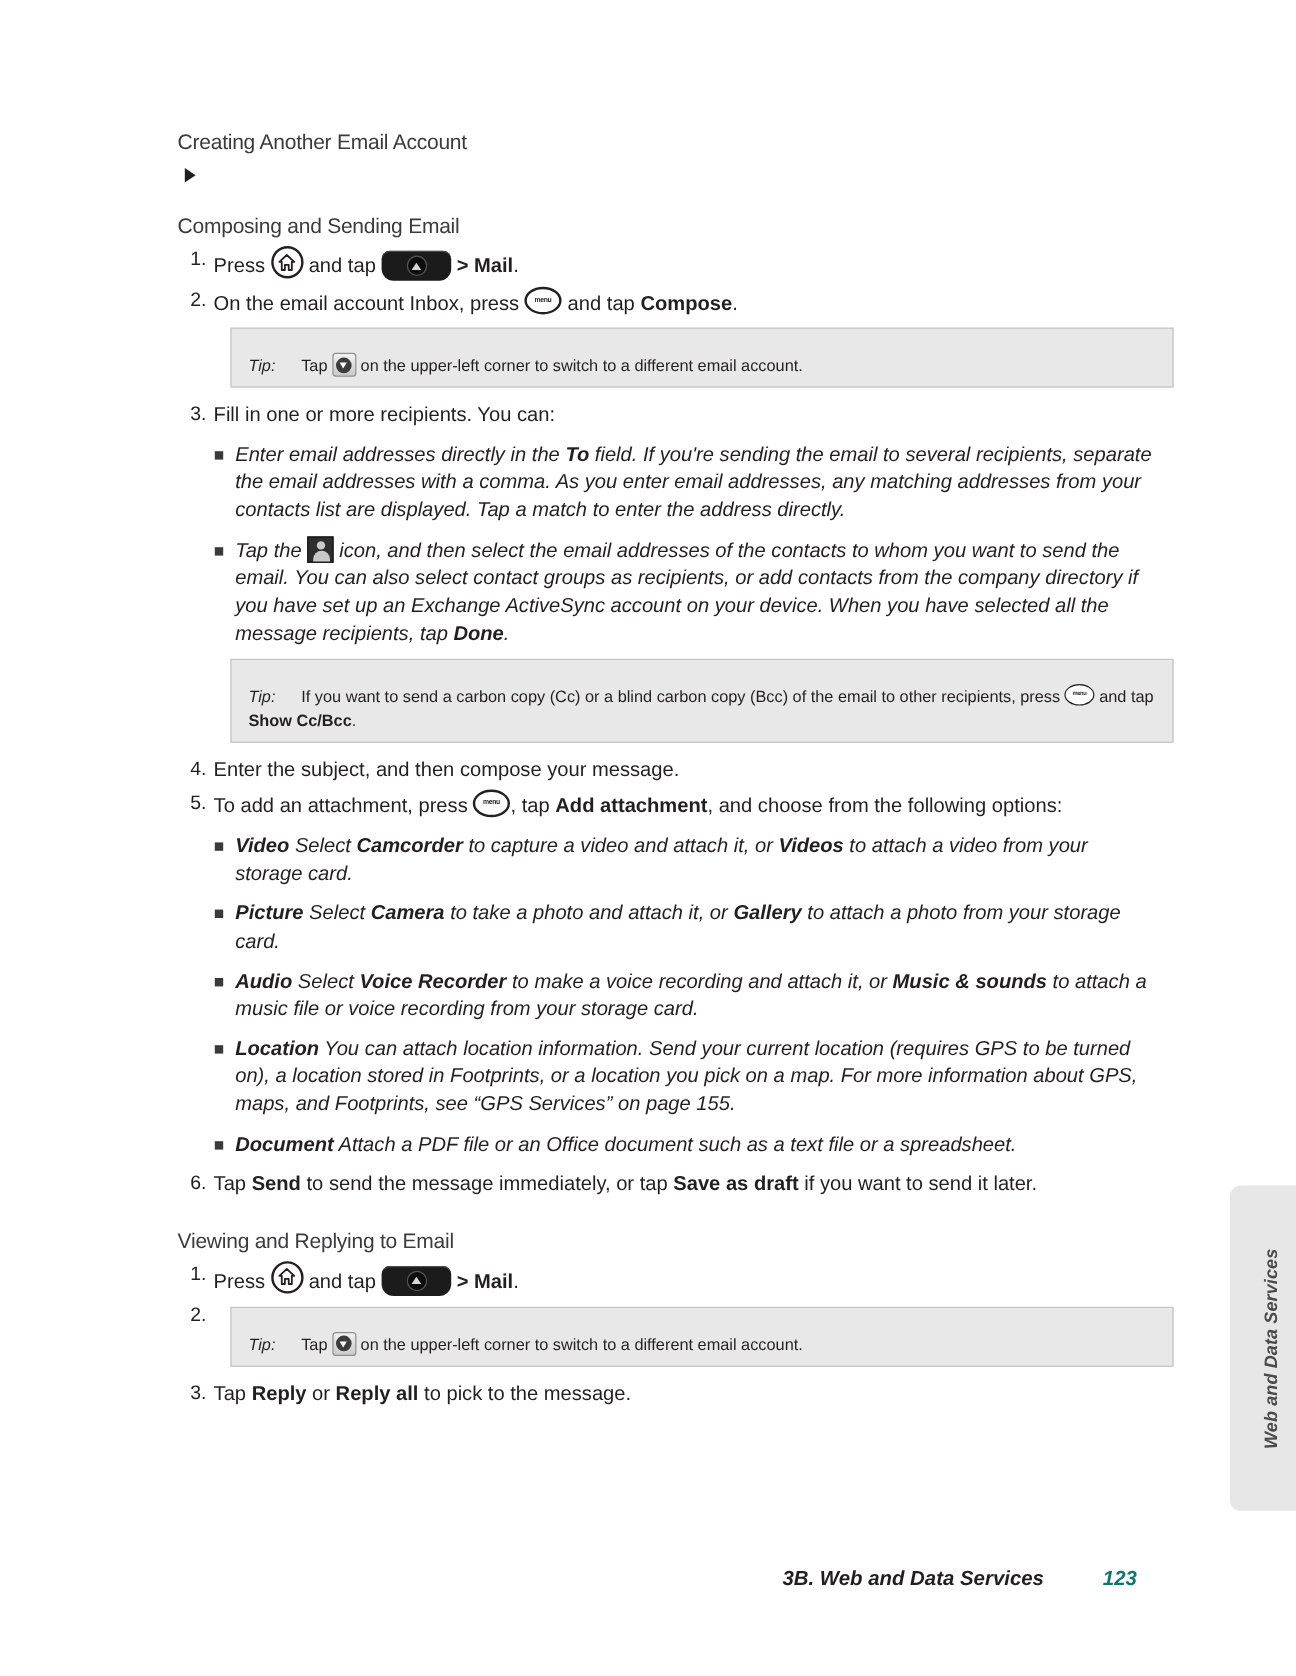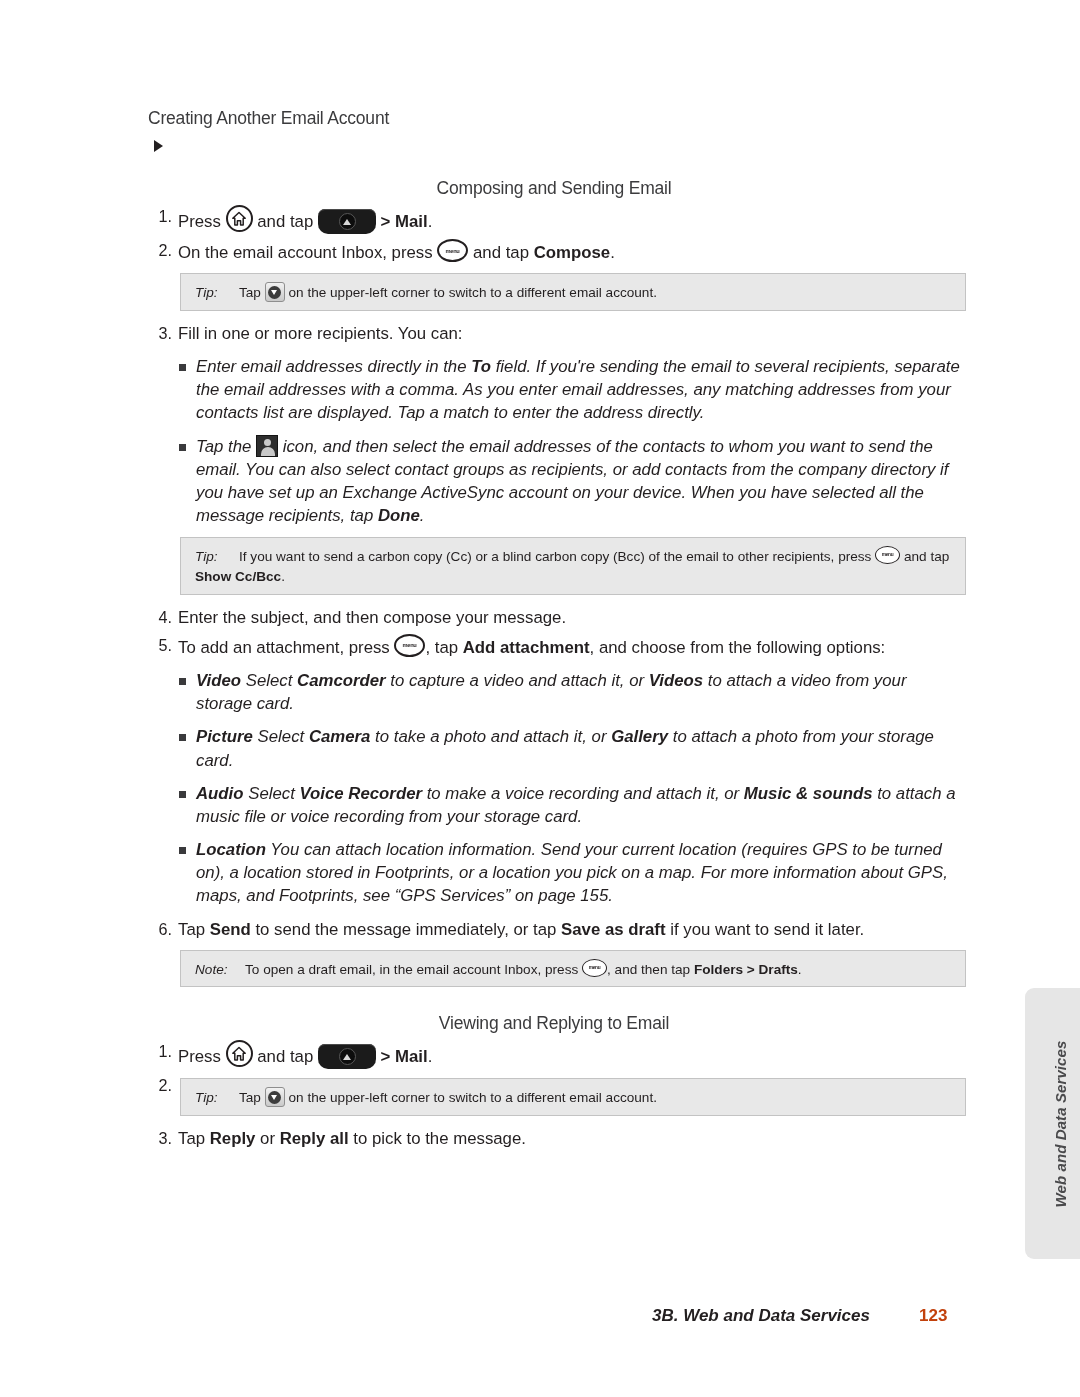--- a/index.html
+++ b/index.html
@@ -32,21 +32,21 @@
 
   
   .h-sec {
     font-size: 17.5px;
     font-weight: 400;
     color: #3b3b3d;
     letter-spacing: -0.2px;
     margin: 0 0 6px 0;
     line-height: 1.2;
   }
-  .h-sec.spaced { margin-top: 26px; text-align: center; }
+  .h-sec.spaced { margin-top: 26px; }
 
   
   .arrow-item {
     display: flex;
     align-items: flex-start;
     font-size: 16.5px;
     line-height: 1.34;
     margin: 0 0 2px 0;
     padding-left: 6px;
   }
@@ -103,22 +103,22 @@
     background: #3a3a3c;
   }
 
   b, strong { font-weight: 700; }
 
   
   .callout {
     background: #e8e8e8;
     border: 1px solid #c3c3c3;
     box-sizing: border-box;
-    padding: 8px 10px 7px 14px;
-    margin: 9px 0 11px 32px;
+    padding: 20px 10px 7px 14px;
+    margin: 9px 0 11px 44px;
     width: 786px;
     font-size: 13.6px;
     line-height: 1.45;
     color: #231f20;
   }
   .callout .lbl {
     font-style: italic;
     font-weight: 400;
     display: inline-block;
     min-width: 44px;
@@ -286,22 +286,23 @@
     font-style: italic;
     font-weight: 700;
     color: #231f20;
     white-space: nowrap;
   }
   .footer .pageno {
     position: absolute;
     left: 919px;
     top: 0;
     font-size: 17px;
+    font-style: italic;
     font-weight: 700;
-    color: #c2410c;
+    color: #0f766e;
   }
 </style>
 </head>
 <body>
 
 <div class="page">
 
   <div class="content">
 
     <h2 class="h-sec">Creating Another Email Account</h2>
@@ -355,31 +356,29 @@
 
         <ul class="sub">
           <li><b>Video</b><span> Select </span><b>Camcorder</b><span> to capture a video and attach it, or </span><b>Videos</b><span> to attach a video from your storage card.</span></li>
 
           <li><b>Picture</b><span> Select </span><b>Camera</b><span> to take a photo and attach it, or </span><b>Gallery</b><span> to attach a photo from your storage card.</span></li>
 
           <li><b>Audio</b><span> Select </span><b>Voice Recorder</b><span> to make a voice recording and attach it, or </span><b>Music &amp; sounds</b><span> to attach a music file or voice recording from your storage card.</span></li>
 
           <li><b>Location</b><span> You can attach location information. Send your current location (requires GPS to be turned on), a location stored in Footprints, or a location you pick on a map. For more information about GPS, maps, and Footprints, see “GPS Services” on page 155.</span></li>
 
+          <li><b>Document</b><span> Attach a PDF file or an Office document such as a text file or a spreadsheet.</span></li>
         </ul>
       </li>
 
       <li>
         <span class="num">6.</span><span>Tap </span><b>Send</b><span> to send the message immediately, or tap </span><b>Save as draft</b><span> if you want to send it later.</span>
       </li>
     </ol>
 
-    <div class="callout">
-      <span class="lbl note">Note:</span><span class="body"><span>To open a draft email, in the email account Inbox, press </span><span class="ico ico-menu"><span>menu</span></span><span>, and then tap </span><b>Folders</b><b> &gt; </b><b>Drafts</b><span>.</span></span>
-    </div>
 
     <h2 class="h-sec spaced">Viewing and Replying to Email</h2>
 
     <ol class="steps">
       <li>
         <span class="num">1.</span><span>Press </span><span class="ico ico-home"><svg width="16" height="16" viewBox="0 0 16 16">
               <path d="M8 1.5 L14.2 7.2 L12.2 7.2 L12.2 14 L9.6 14 L9.6 9.8 L6.4 9.8 L6.4 14 L3.8 14 L3.8 7.2 L1.8 7.2 Z" fill="none" stroke="#231f20" stroke-width="1.5" stroke-linejoin="round"></path>
             </svg></span><span> and tap </span><span class="ico ico-launcher"><span class="knob"></span></span><b> &gt; </b><b>Mail</b><span>.</span>
       </li>
 

